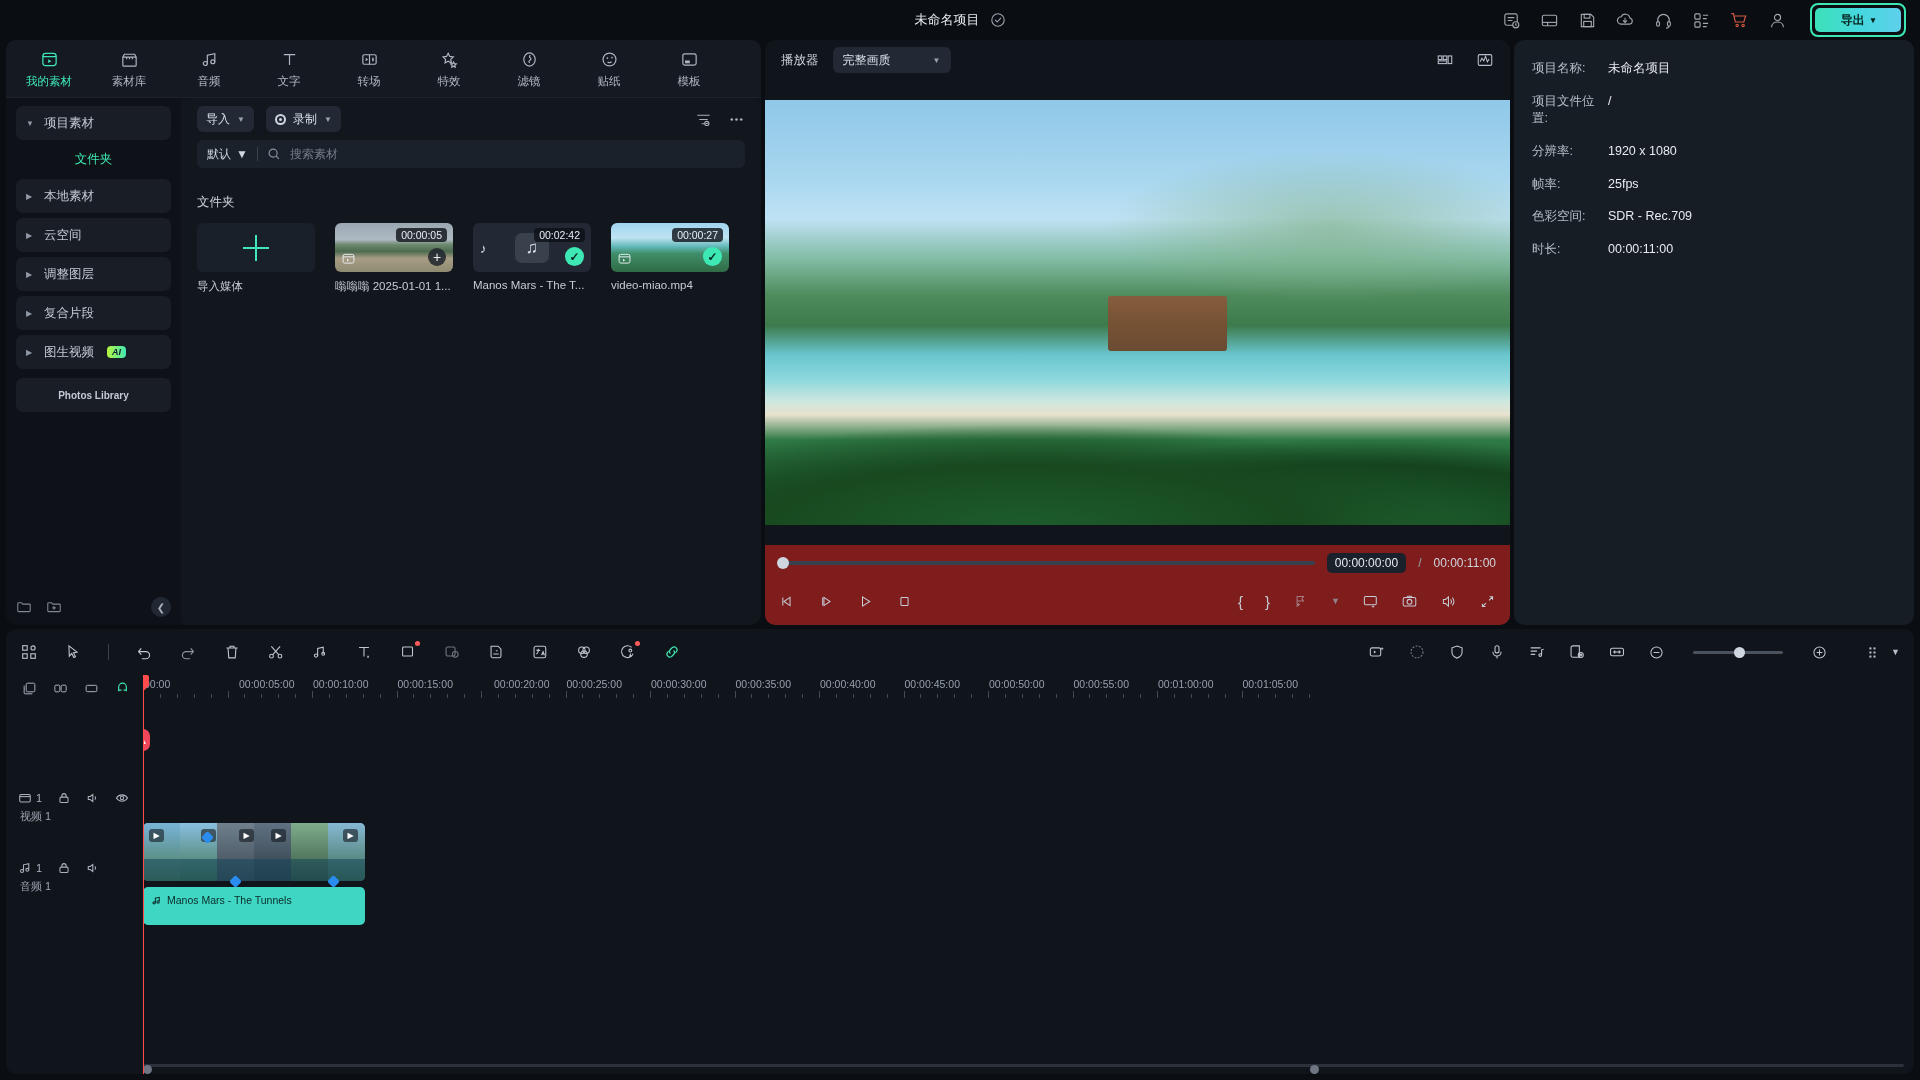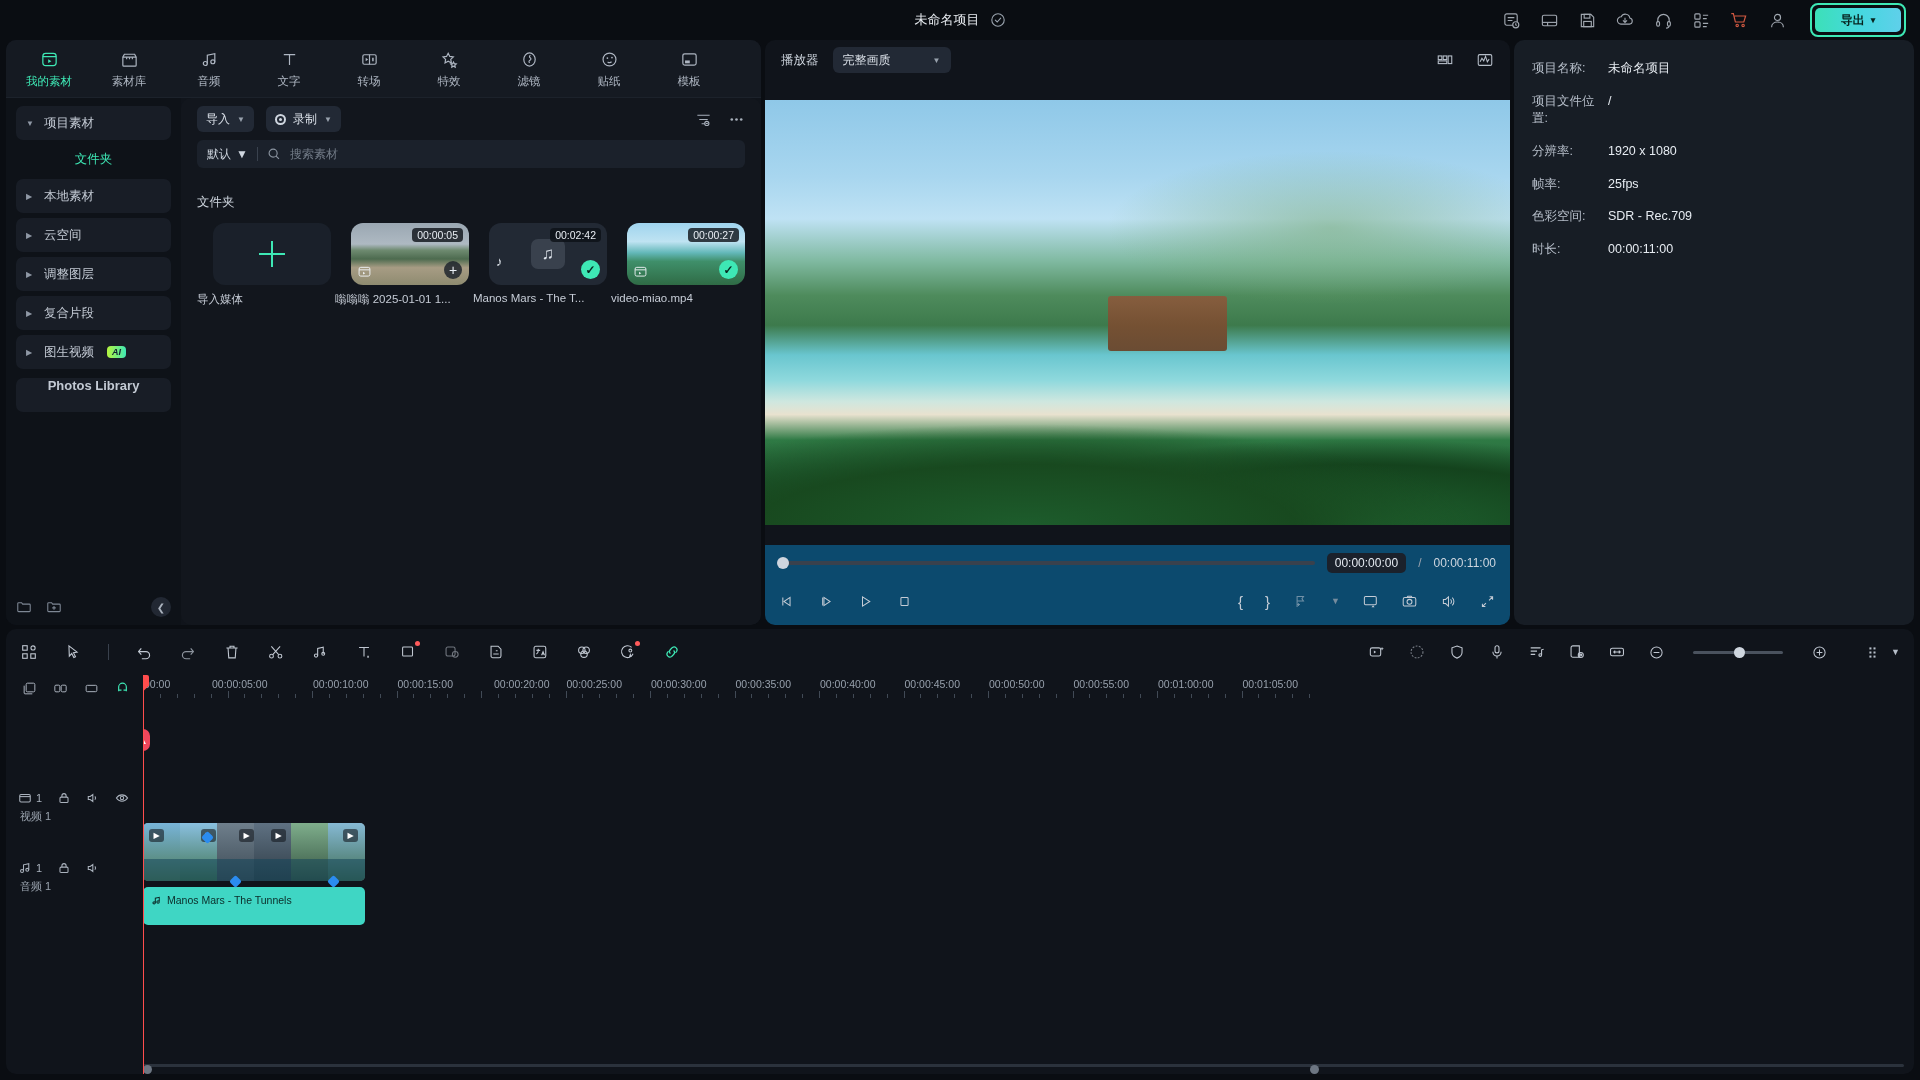--- a/index.html
+++ b/index.html
@@ -76,22 +76,22 @@
     height: 28px; display:flex; align-items:center; justify-content:center;
     font-size: 12.5px; color: #3ee8b5; margin-bottom: 6px;
   }
   .ai-badge {
     background: linear-gradient(90deg,#b6f53e,#3ee8b5);
     color: #123; font-size: 9px; font-weight: bold; font-style: italic;
     padding: 1px 5px; border-radius: 4px; margin-left: 5px;
   }
   .photos-lib {
     height: 34px; border-radius: 7px; background:#181d26;
-    display:flex; justify-content:center;
-    font-size:13px; color:#c3cad4; font-weight:bold; margin-top: 4px;
+    display:flex; align-items:center; justify-content:center;
+    font-size:10px; color:#c3cad4; font-weight:bold; margin-top: 4px;
   }
   .sidebar-foot {
     position: absolute; left: 0; right: 0; bottom: 8px;
     display: flex; align-items: center; padding: 0 10px; gap: 14px;
   }
   .sf-icon { color:#7e8794; }
   .collapse-btn {
     margin-left:auto; width: 20px; height: 20px; border-radius: 50%;
     background:#222833; display:flex; align-items:center; justify-content:center;
     font-size: 10px; color:#aab2bd;
@@ -118,23 +118,22 @@
   }
   .sb-sel { font-size: 12px; color:#cfd6df; display:flex; align-items:center; gap:5px; }
   .sb-div { width: 1px; height: 14px; background: #3a424e; }
   .sb-input { font-size: 12px; color: #717a86; flex:1; }
 
   .media-scroll { flex:1; padding: 6px 16px 10px 16px; overflow: hidden; }
   .folder-title { font-size: 12.5px; color: #cfd6df; margin: 6px 0 12px 0; }
   .grid { display: flex; flex-wrap: wrap; gap: 14px 20px; }
   .cell { width: 118px; }
   .thumb {
-    width: 118px; height: 62px; border-radius: 12px; position: relative; overflow: hidden;
+    width: 118px; height: 49px; border-radius: 6px; position: relative; overflow: hidden;
     background: #1b212b;
-    margin-left: 16px;
   }
   .thumb.import {
     background: #1a202a; display:flex; align-items:center; justify-content:center;
   }
   .plus-big { width: 26px; height: 26px; position: relative; }
   .plus-big:before, .plus-big:after { content:""; position:absolute; background:#3ee8b5; }
   .plus-big:before { left: 50%; top: 0; width:2px; height:100%; margin-left:-1px; }
   .plus-big:after { top: 50%; left: 0; height:2px; width:100%; margin-top:-1px; }
   .dur {
     position:absolute; top:5px; right:6px; background: rgba(12,16,22,.8);
@@ -191,21 +190,21 @@
     content:""; position:absolute; left:46%; top:46%; width:16%; height:13%;
     background: linear-gradient(180deg,#8b5a3c,#6b4227);
     border-radius: 3px; opacity:.92;
   }
   .video:after{
     content:""; position:absolute; left:0; bottom:0; width:100%; height:34%;
     background: radial-gradient(ellipse 60% 70% at 35% 100%, #1d5c2c 0%, #18491f 60%, transparent 100%),
                 radial-gradient(ellipse 50% 60% at 80% 100%, #1f6330 0%, #14431d 70%, transparent 100%);
   }
 
-  .player-foot { height: 80px; flex:0 0 80px; background:#0c4a6e; padding: 0 14px; text-align: center; }
+  .player-foot { height: 80px; flex:0 0 80px; background:#7f1d1d; padding: 0 14px; text-align: center; }
   .seekrow { height: 36px; display:flex; align-items:center; gap: 12px; }
   .seek { flex:1; height: 4px; background:#39414d; border-radius:2px; position:relative; }
   .seek .knob { position:absolute; left:-2px; top:-4px; width:12px; height:12px; border-radius:50%; background:#cfd6df; }
   .tcode { font-size: 12px; color:#e5eaf1; background:#1b212b; border-radius:5px; padding: 3px 8px; }
   .tsep { font-size: 12px; color:#9aa3ae; }
   .ttotal { font-size: 12px; color:#cfd6df; }
   .ctrlrow { height: 40px; display:flex; align-items:center; gap: 22px; color:#c5ccd6; }
   .cr-right { margin-left:auto; display:flex; align-items:center; gap: 22px; }
   .brace { font-size: 15px; color:#c5ccd6; }
 
@@ -1009,21 +1008,21 @@
       </div>
 
       <div class="tl-right">
         <div class="ruler" id="ruler">
             <span class="rl-label" style="left: 2px;">00:00</span>
             <span class="tick" style="left: 0px; height: 7px;"></span>
             <span class="tick" style="left: 16.9px; height: 4px;"></span>
             <span class="tick" style="left: 33.8px; height: 4px;"></span>
             <span class="tick" style="left: 50.7px; height: 4px;"></span>
             <span class="tick" style="left: 67.6px; height: 4px;"></span>
-            <span class="rl-label" style="left: 70px;">00:00:05:00</span>
+            <span class="rl-label" style="left: 97px;">00:00:05:00</span>
             <span class="tick" style="left: 84.5px; height: 7px;"></span>
             <span class="tick" style="left: 101.4px; height: 4px;"></span>
             <span class="tick" style="left: 118.3px; height: 4px;"></span>
             <span class="tick" style="left: 135.2px; height: 4px;"></span>
             <span class="tick" style="left: 152.1px; height: 4px;"></span>
             <span class="rl-label" style="left: 171px;">00:00:10:00</span>
             <span class="tick" style="left: 169px; height: 7px;"></span>
             <span class="tick" style="left: 185.9px; height: 4px;"></span>
             <span class="tick" style="left: 202.8px; height: 4px;"></span>
             <span class="tick" style="left: 219.7px; height: 4px;"></span>

